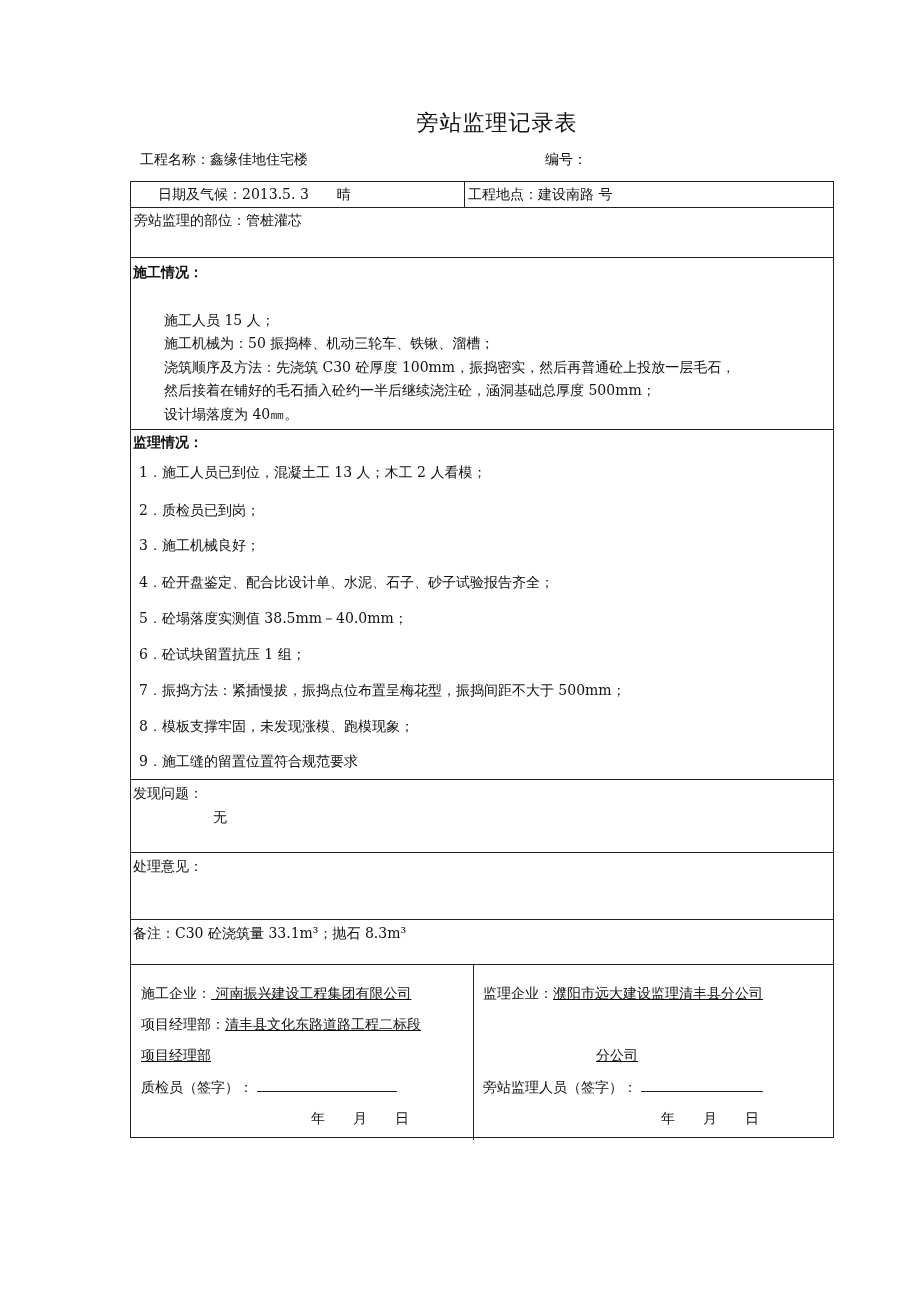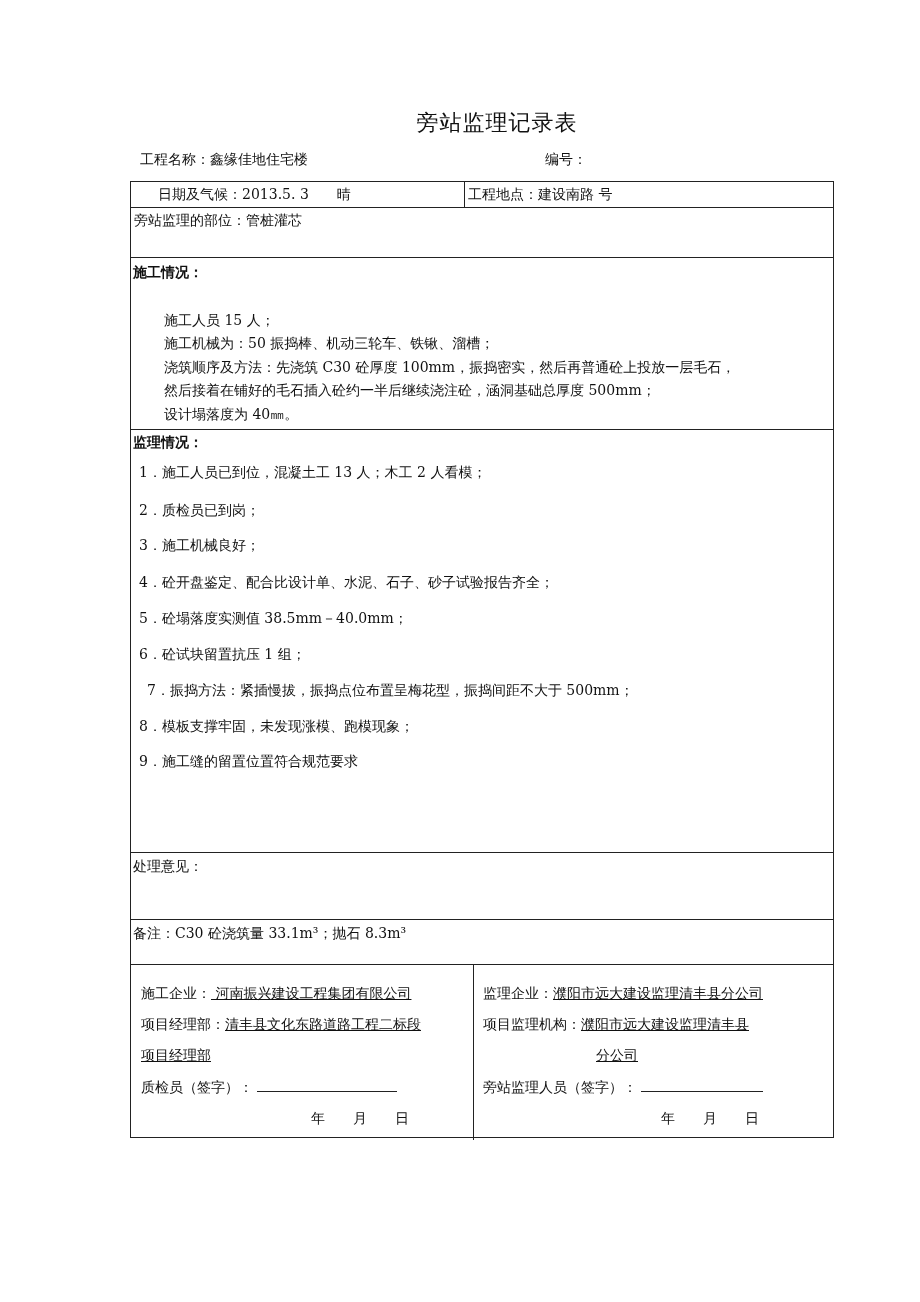--- a/index.html
+++ b/index.html
@@ -49,25 +49,29 @@
   </div>
 
   <div class="row" style="top:247px; height:350px;">
     <div class="line bold" style="left:2px; top:2px;">监理情况：</div>
     <div class="line" style="left:8px; top:32px;">1．施工人员已到位，混凝土工 13 人；木工 2 人看模；</div>
     <div class="line" style="left:8px; top:70px;">2．质检员已到岗；</div>
     <div class="line" style="left:8px; top:105px;">3．施工机械良好；</div>
     <div class="line" style="left:8px; top:142px;">4．砼开盘鉴定、配合比设计单、水泥、石子、砂子试验报告齐全；</div>
     <div class="line" style="left:8px; top:178px;">5．砼塌落度实测值 38.5mm－40.0mm；</div>
     <div class="line" style="left:8px; top:214px;">6．砼试块留置抗压 1 组；</div>
-    <div class="line" style="left:8px; top:250px;margin-left:8px;">7．振捣方法：紧插慢拔，振捣点位布置呈梅花型，振捣间距不大于 500mm；</div>
+    <div class="line" style="left:8px; top:250px;">7．振捣方法：紧插慢拔，振捣点位布置呈梅花型，振捣间距不大于 500mm；</div>
     <div class="line" style="left:8px; top:286px;">8．模板支撑牢固，未发现涨模、跑模现象；</div>
     <div class="line" style="left:8px; top:321px;">9．施工缝的留置位置符合规范要求</div>
   </div>
 
+  <div class="row" style="top:597px; height:73px;">
+    <div class="line" style="left:2px; top:3px;">发现问题：</div>
+    <div class="line" style="left:82px; top:27px;">无</div>
+  </div>
 
   <div class="row" style="top:670px; height:67px;">
     <div class="line" style="left:2px; top:3px;">处理意见：</div>
     <div class="line" style="left:82px; top:27px;"></div>
   </div>
 
   <div class="row" style="top:737px; height:45px;">
     <div class="line" style="left:2px; top:3px;">备注：C30 砼浇筑量 33.1m³；抛石 8.3m³</div>
   </div>
 
@@ -84,23 +88,20 @@
       <span class="u">项目经理部  </span>
     </div>
     <div class="line" style="left:10px; top:112px;">
       <span>质检员（签字）：</span><span class="blank" style="width:140px; margin-left:4px;"></span>
     </div>
     <div class="line" style="left:180px; top:143px;">年　　月　　日</div>
 
     <div class="line" style="left:352px; top:18px;text-align:center;">
       <span>监理企业：</span><span class="u">濮阳市远大建设监理清丰县分公司</span>
     </div>
-    <div class="line" style="left:352px; top:49px;">
-      <span>项目监理机构：</span><span class="u">濮阳市远大建设监理清丰县</span>
-    </div>
     <div class="line" style="left:465px; top:80px;">
       <span class="u">分公司</span>
     </div>
     <div class="line" style="left:352px; top:112px;">
       <span>旁站监理人员（签字）：</span><span class="blank" style="width:122px; margin-left:4px;"></span>
     </div>
     <div class="line" style="left:530px; top:143px;">年　　月　　日</div>
   </div>
 
 </div>

